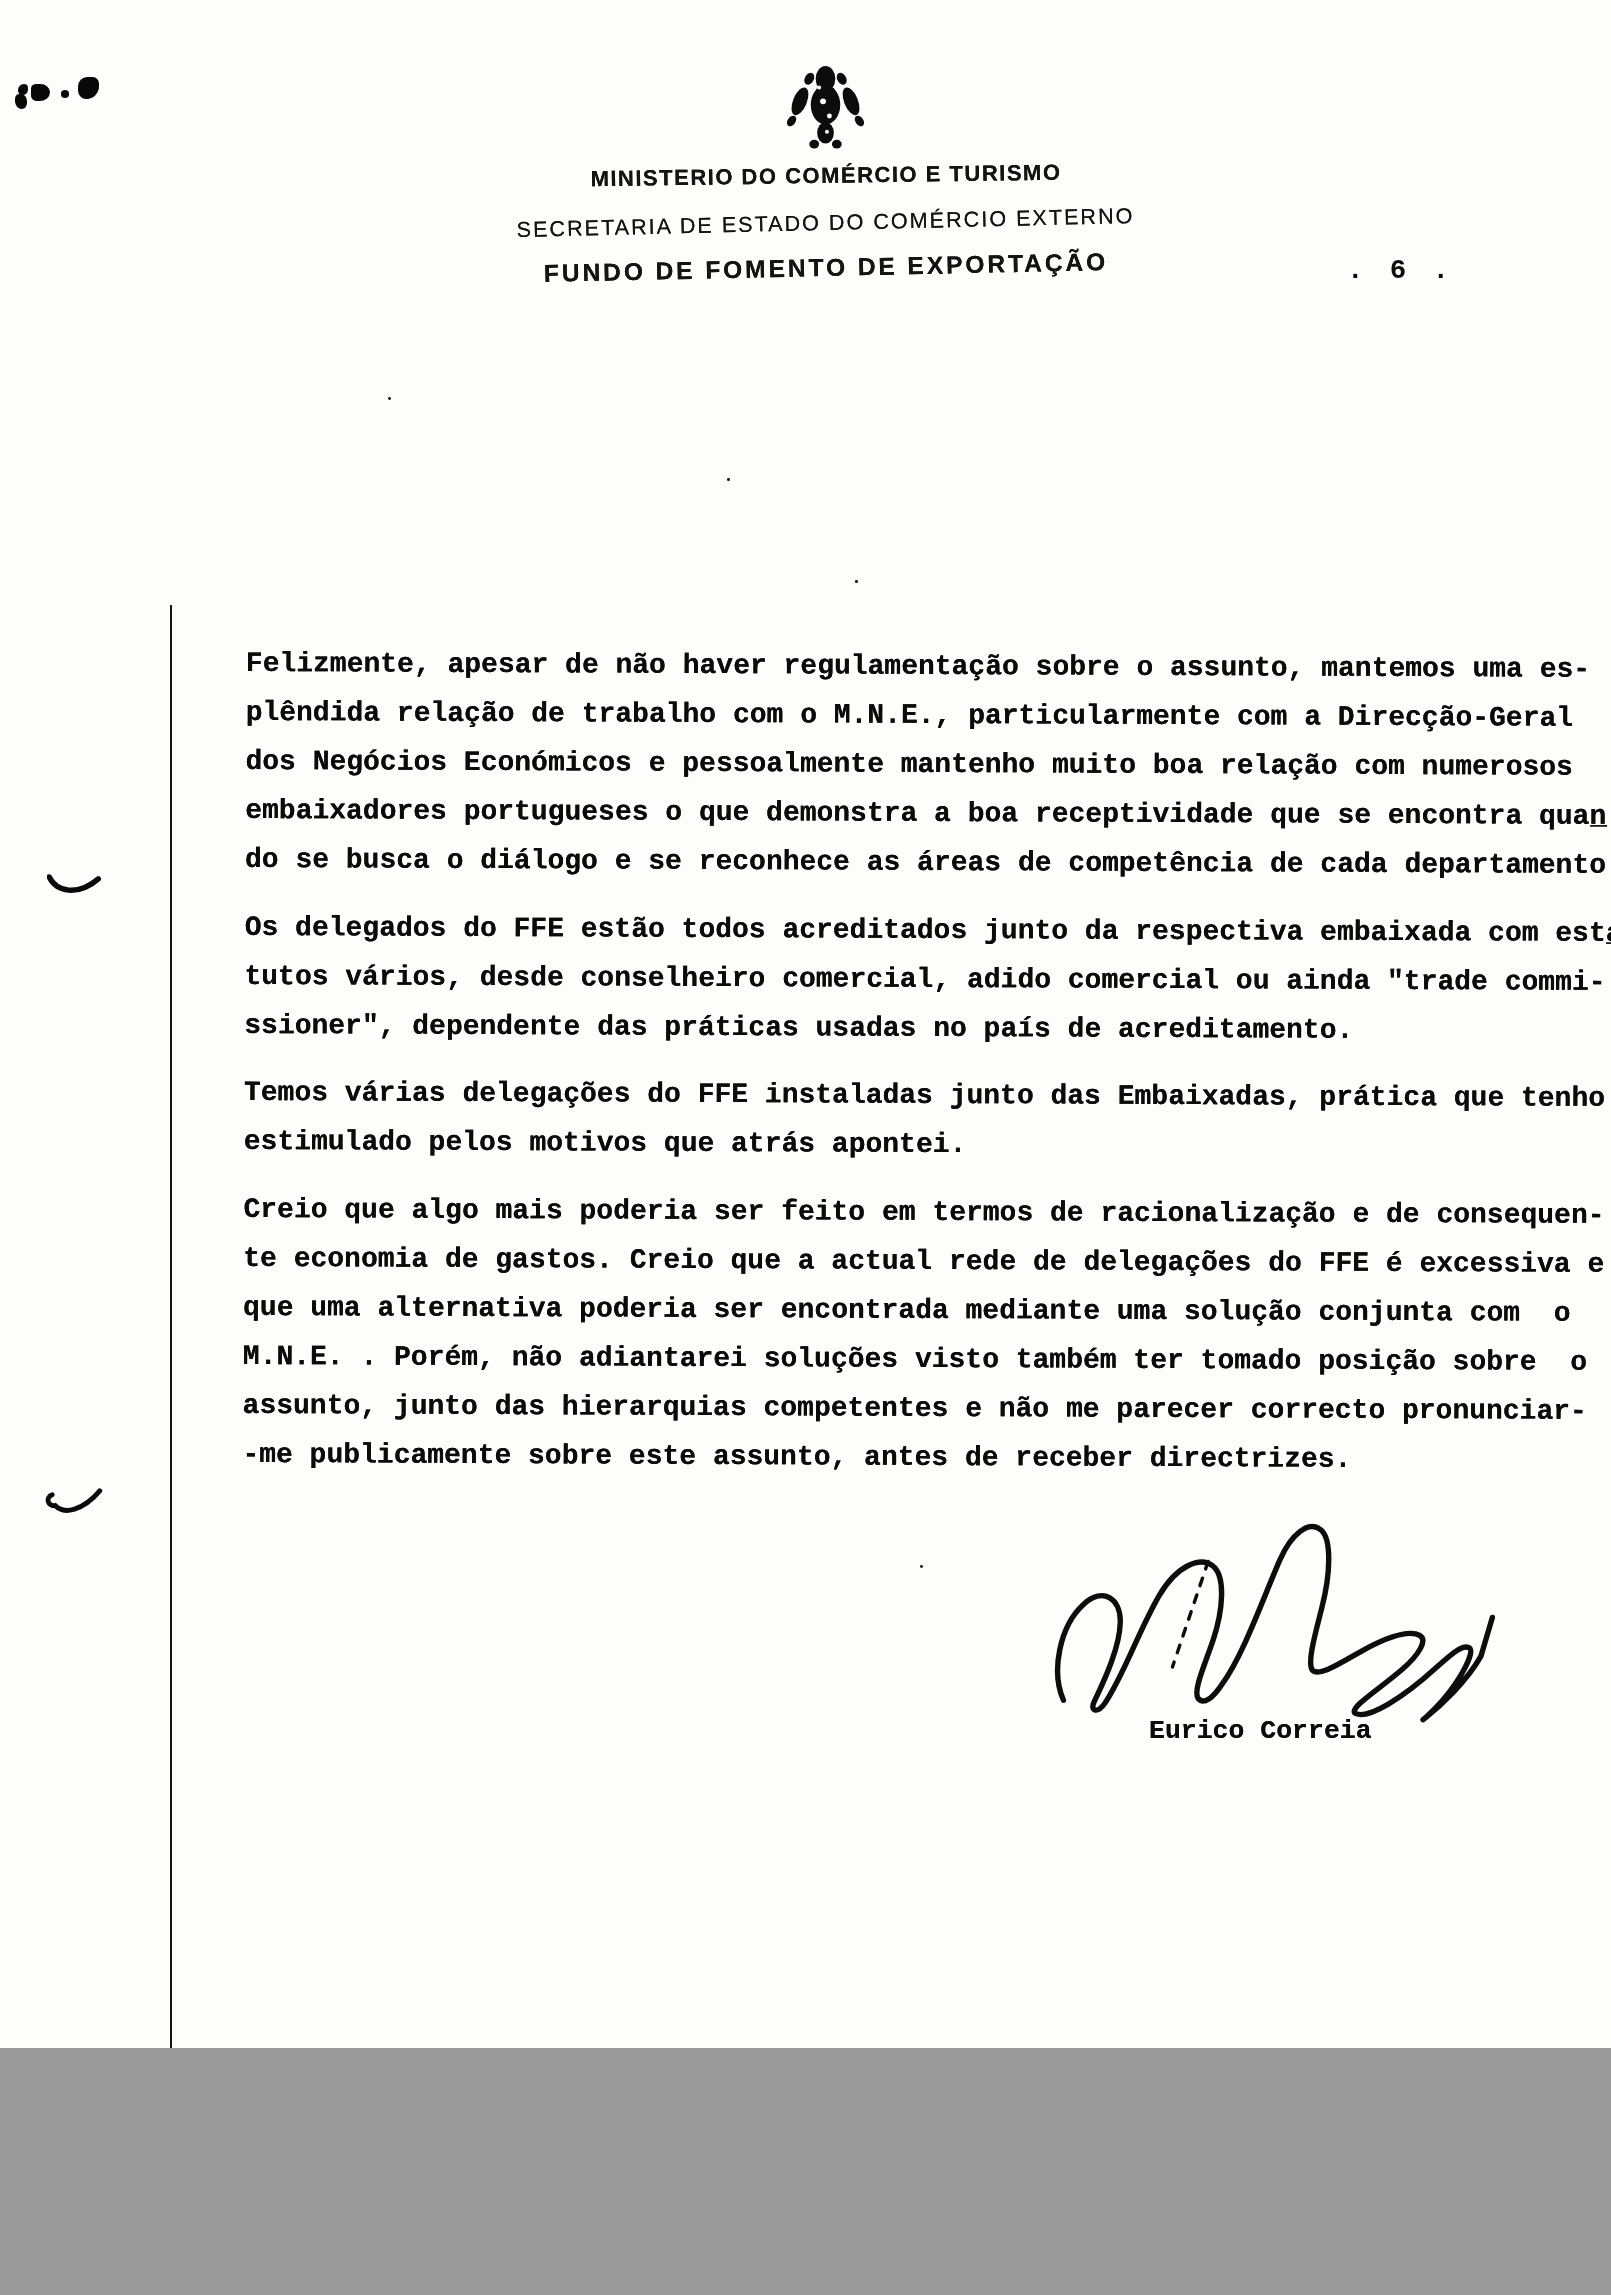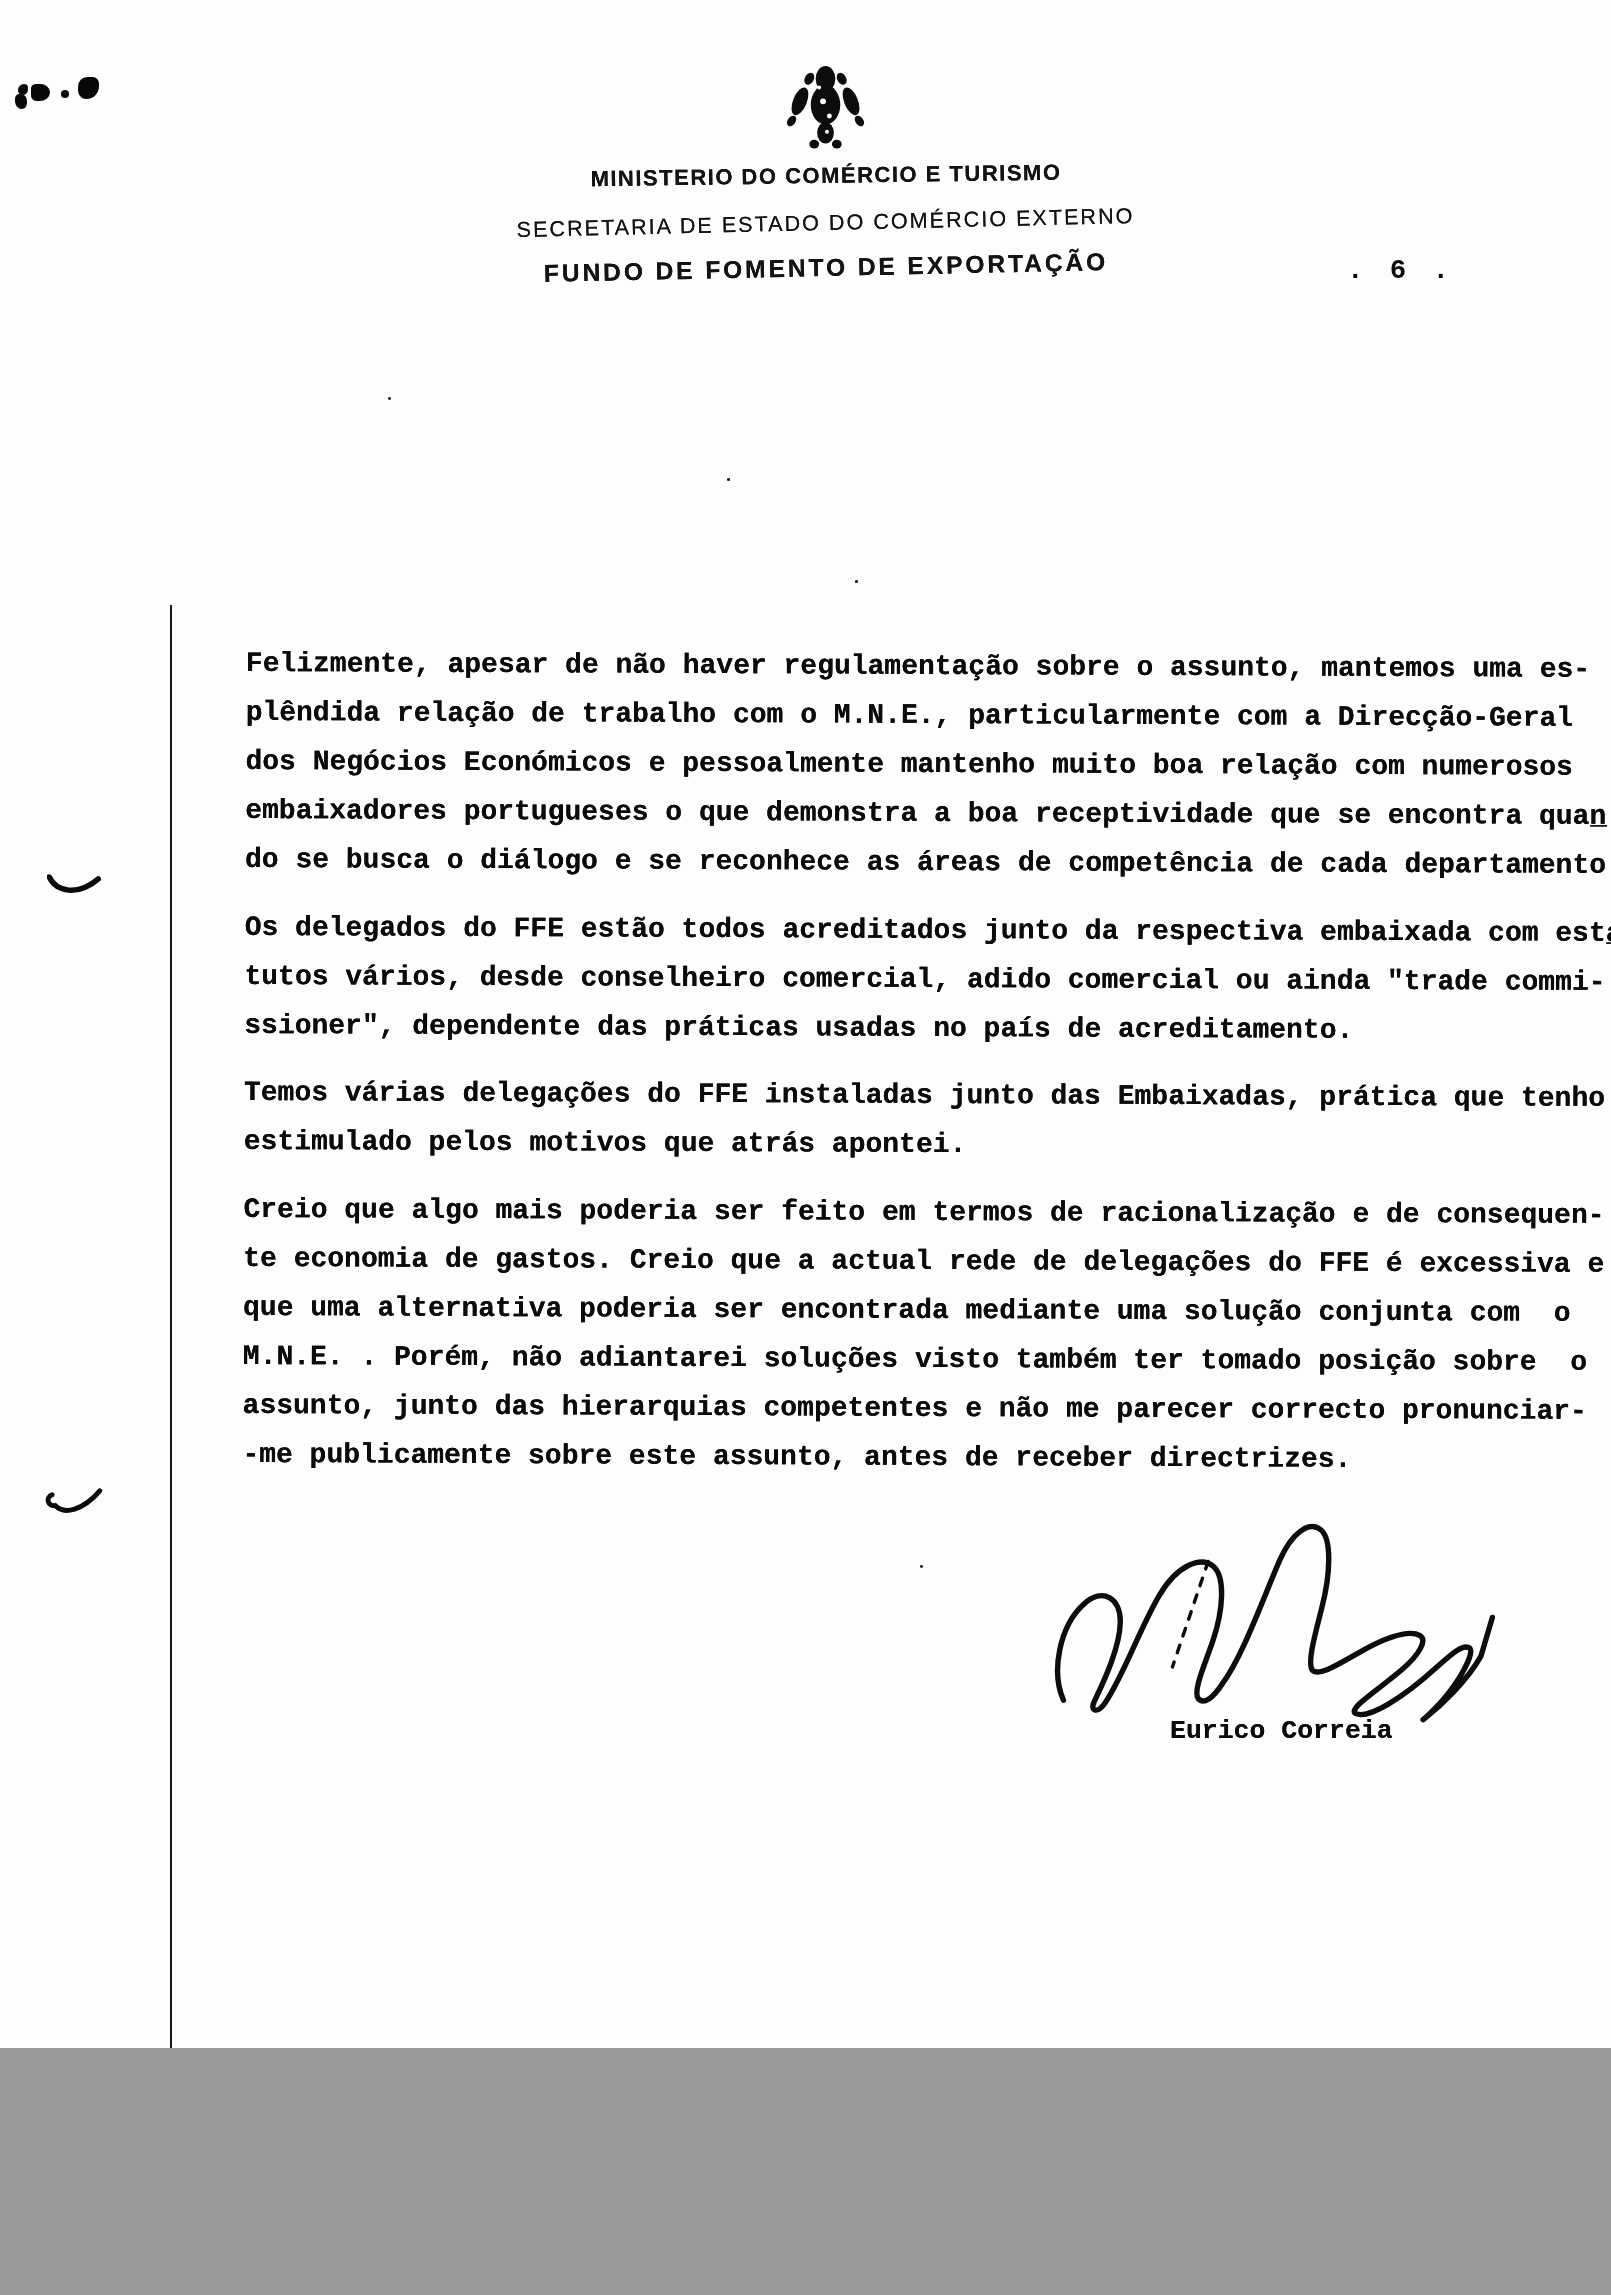--- a/index.html
+++ b/index.html
@@ -54,21 +54,20 @@
   }
   .blot{position:absolute;background:#080808;}
   .speck{position:absolute;background:#1c1c1c;border-radius:50%;}
   
   #sig{position:absolute;left:1047px;top:1501px;transform:rotate(-2deg);}
   #signame{
     position:absolute;left:1149px;top:1716px;
     font-family:"Liberation Mono","DejaVu Sans Mono",monospace;
     font-weight:bold;font-size:26.5px;white-space:pre;
     text-shadow:0 0 0.5px #111;
-    margin-left:21px;
   }
   
   #modlabel{
     position:absolute;left:1552px;top:2217px;
     font-size:22.6px;font-weight:700;letter-spacing:0.5px;color:#111;
   }
   #modtick{position:absolute;left:1606px;top:2235px;width:5.9px;height:3.9px;background:#111;}
 </style>
 </head>
 <body>

